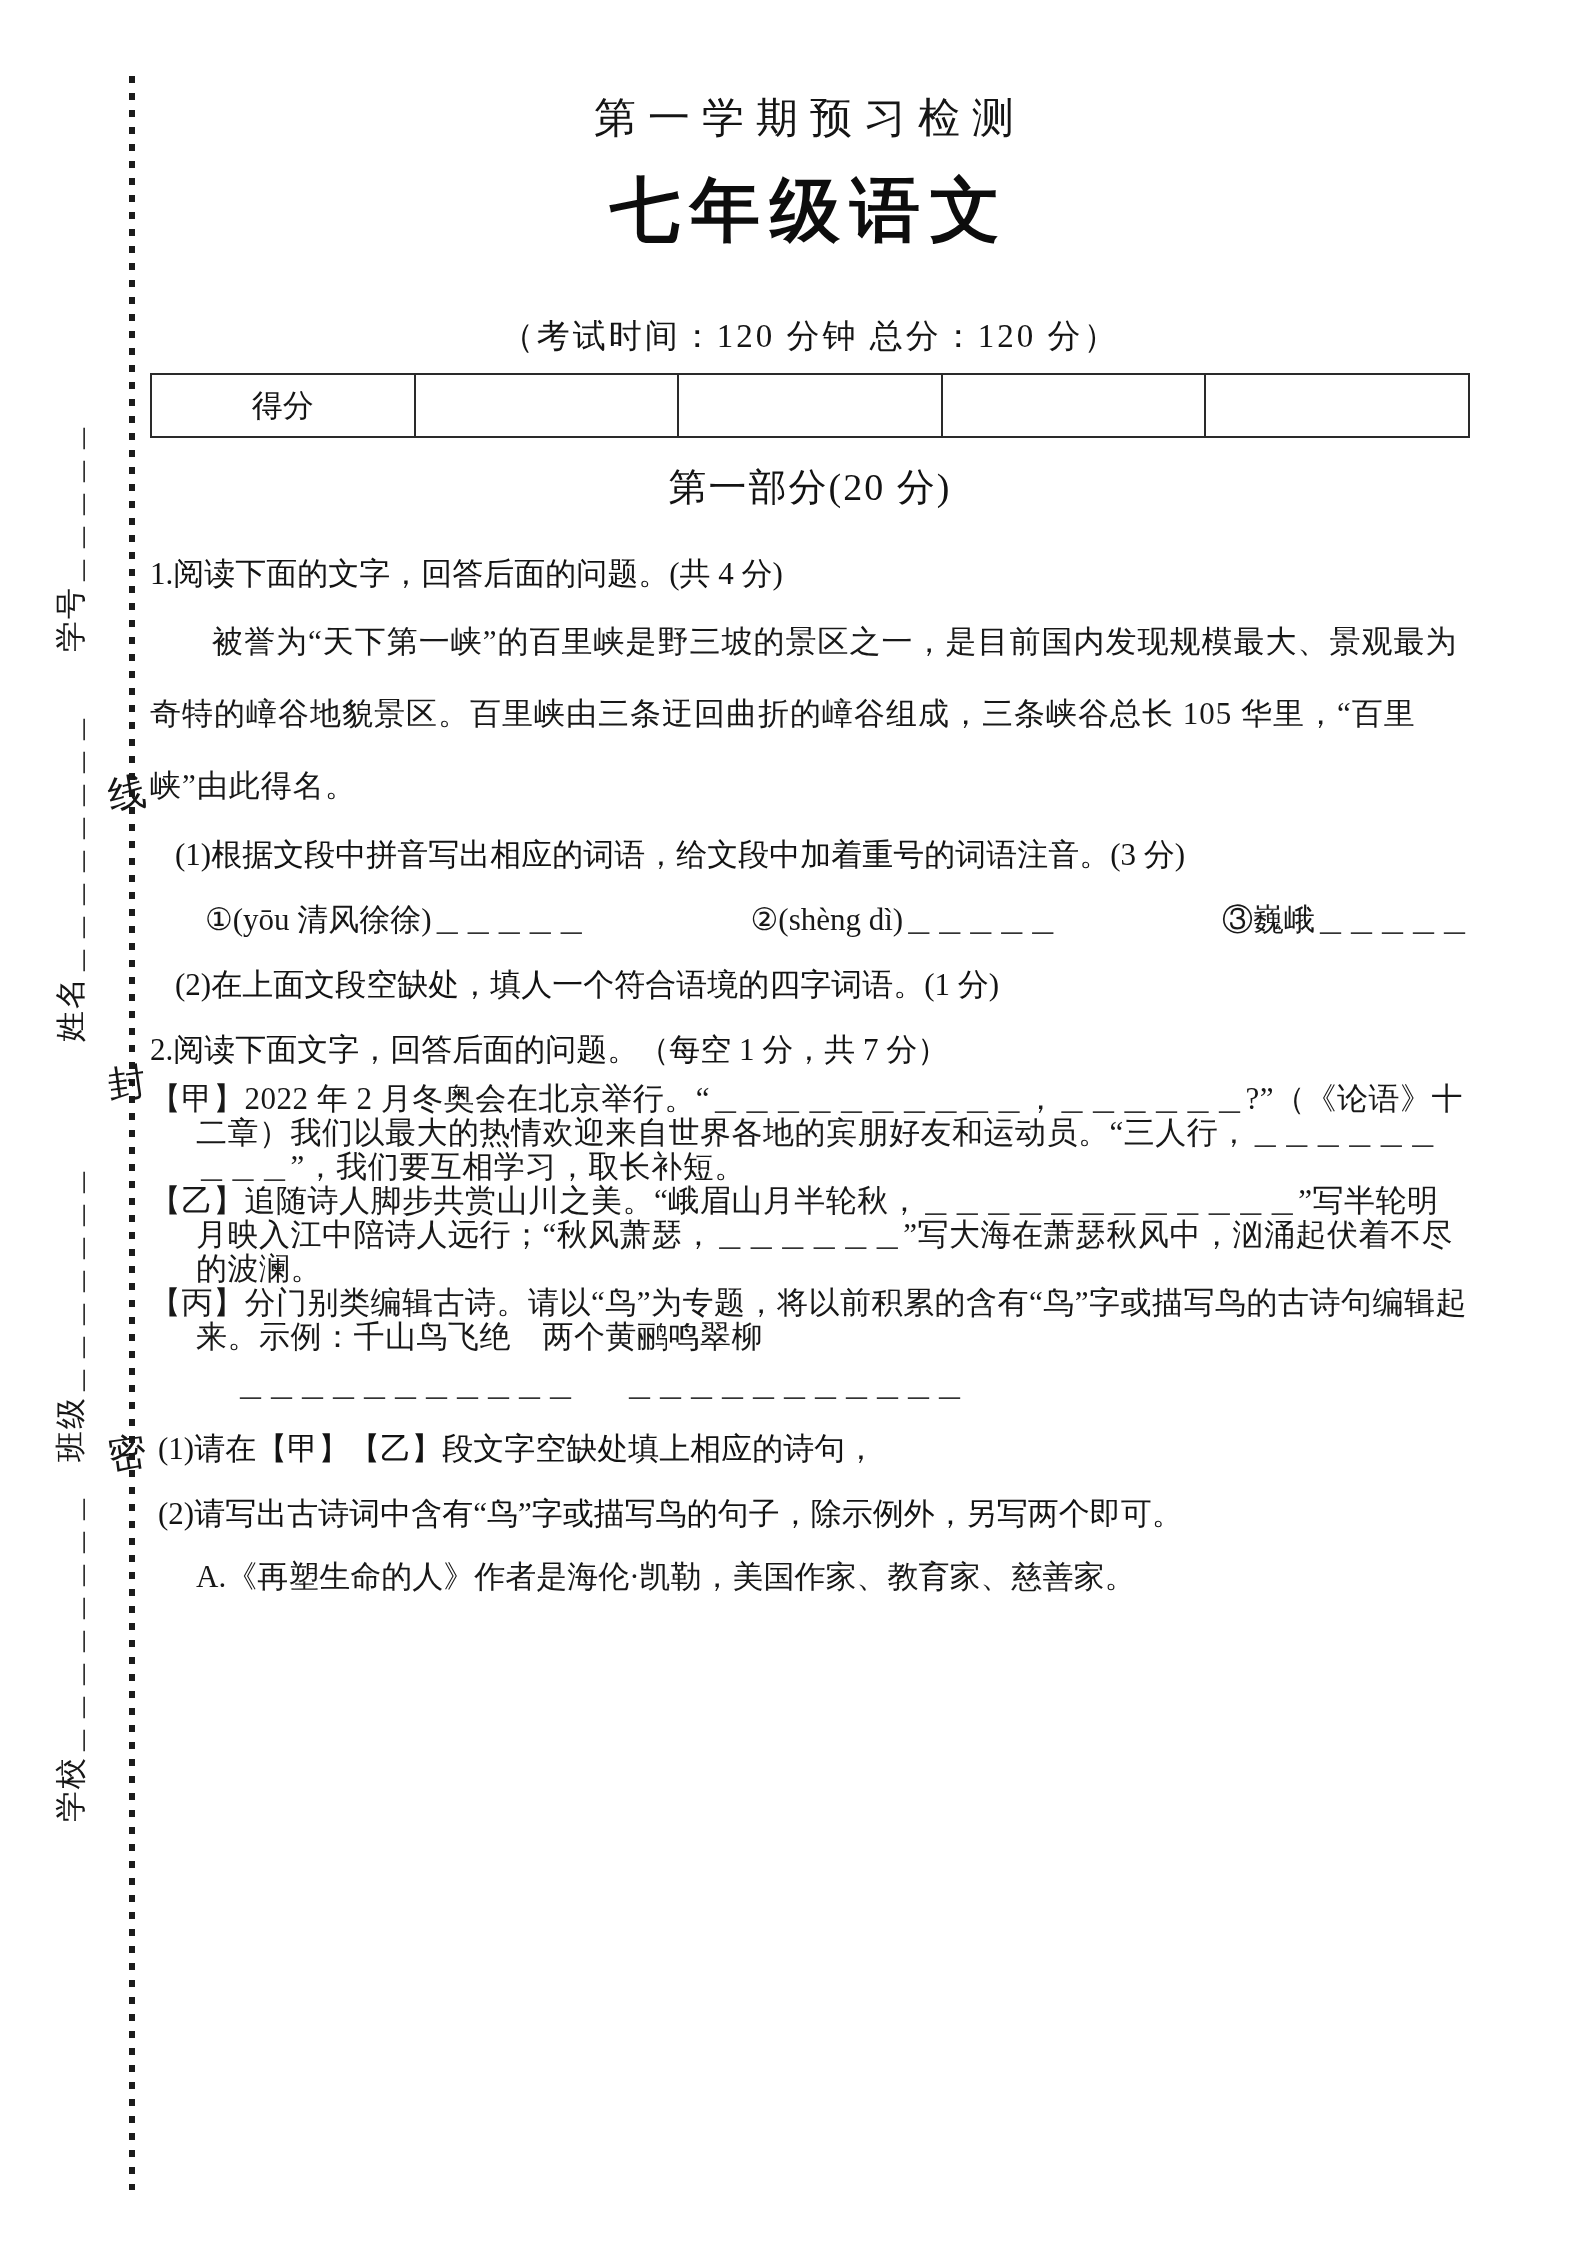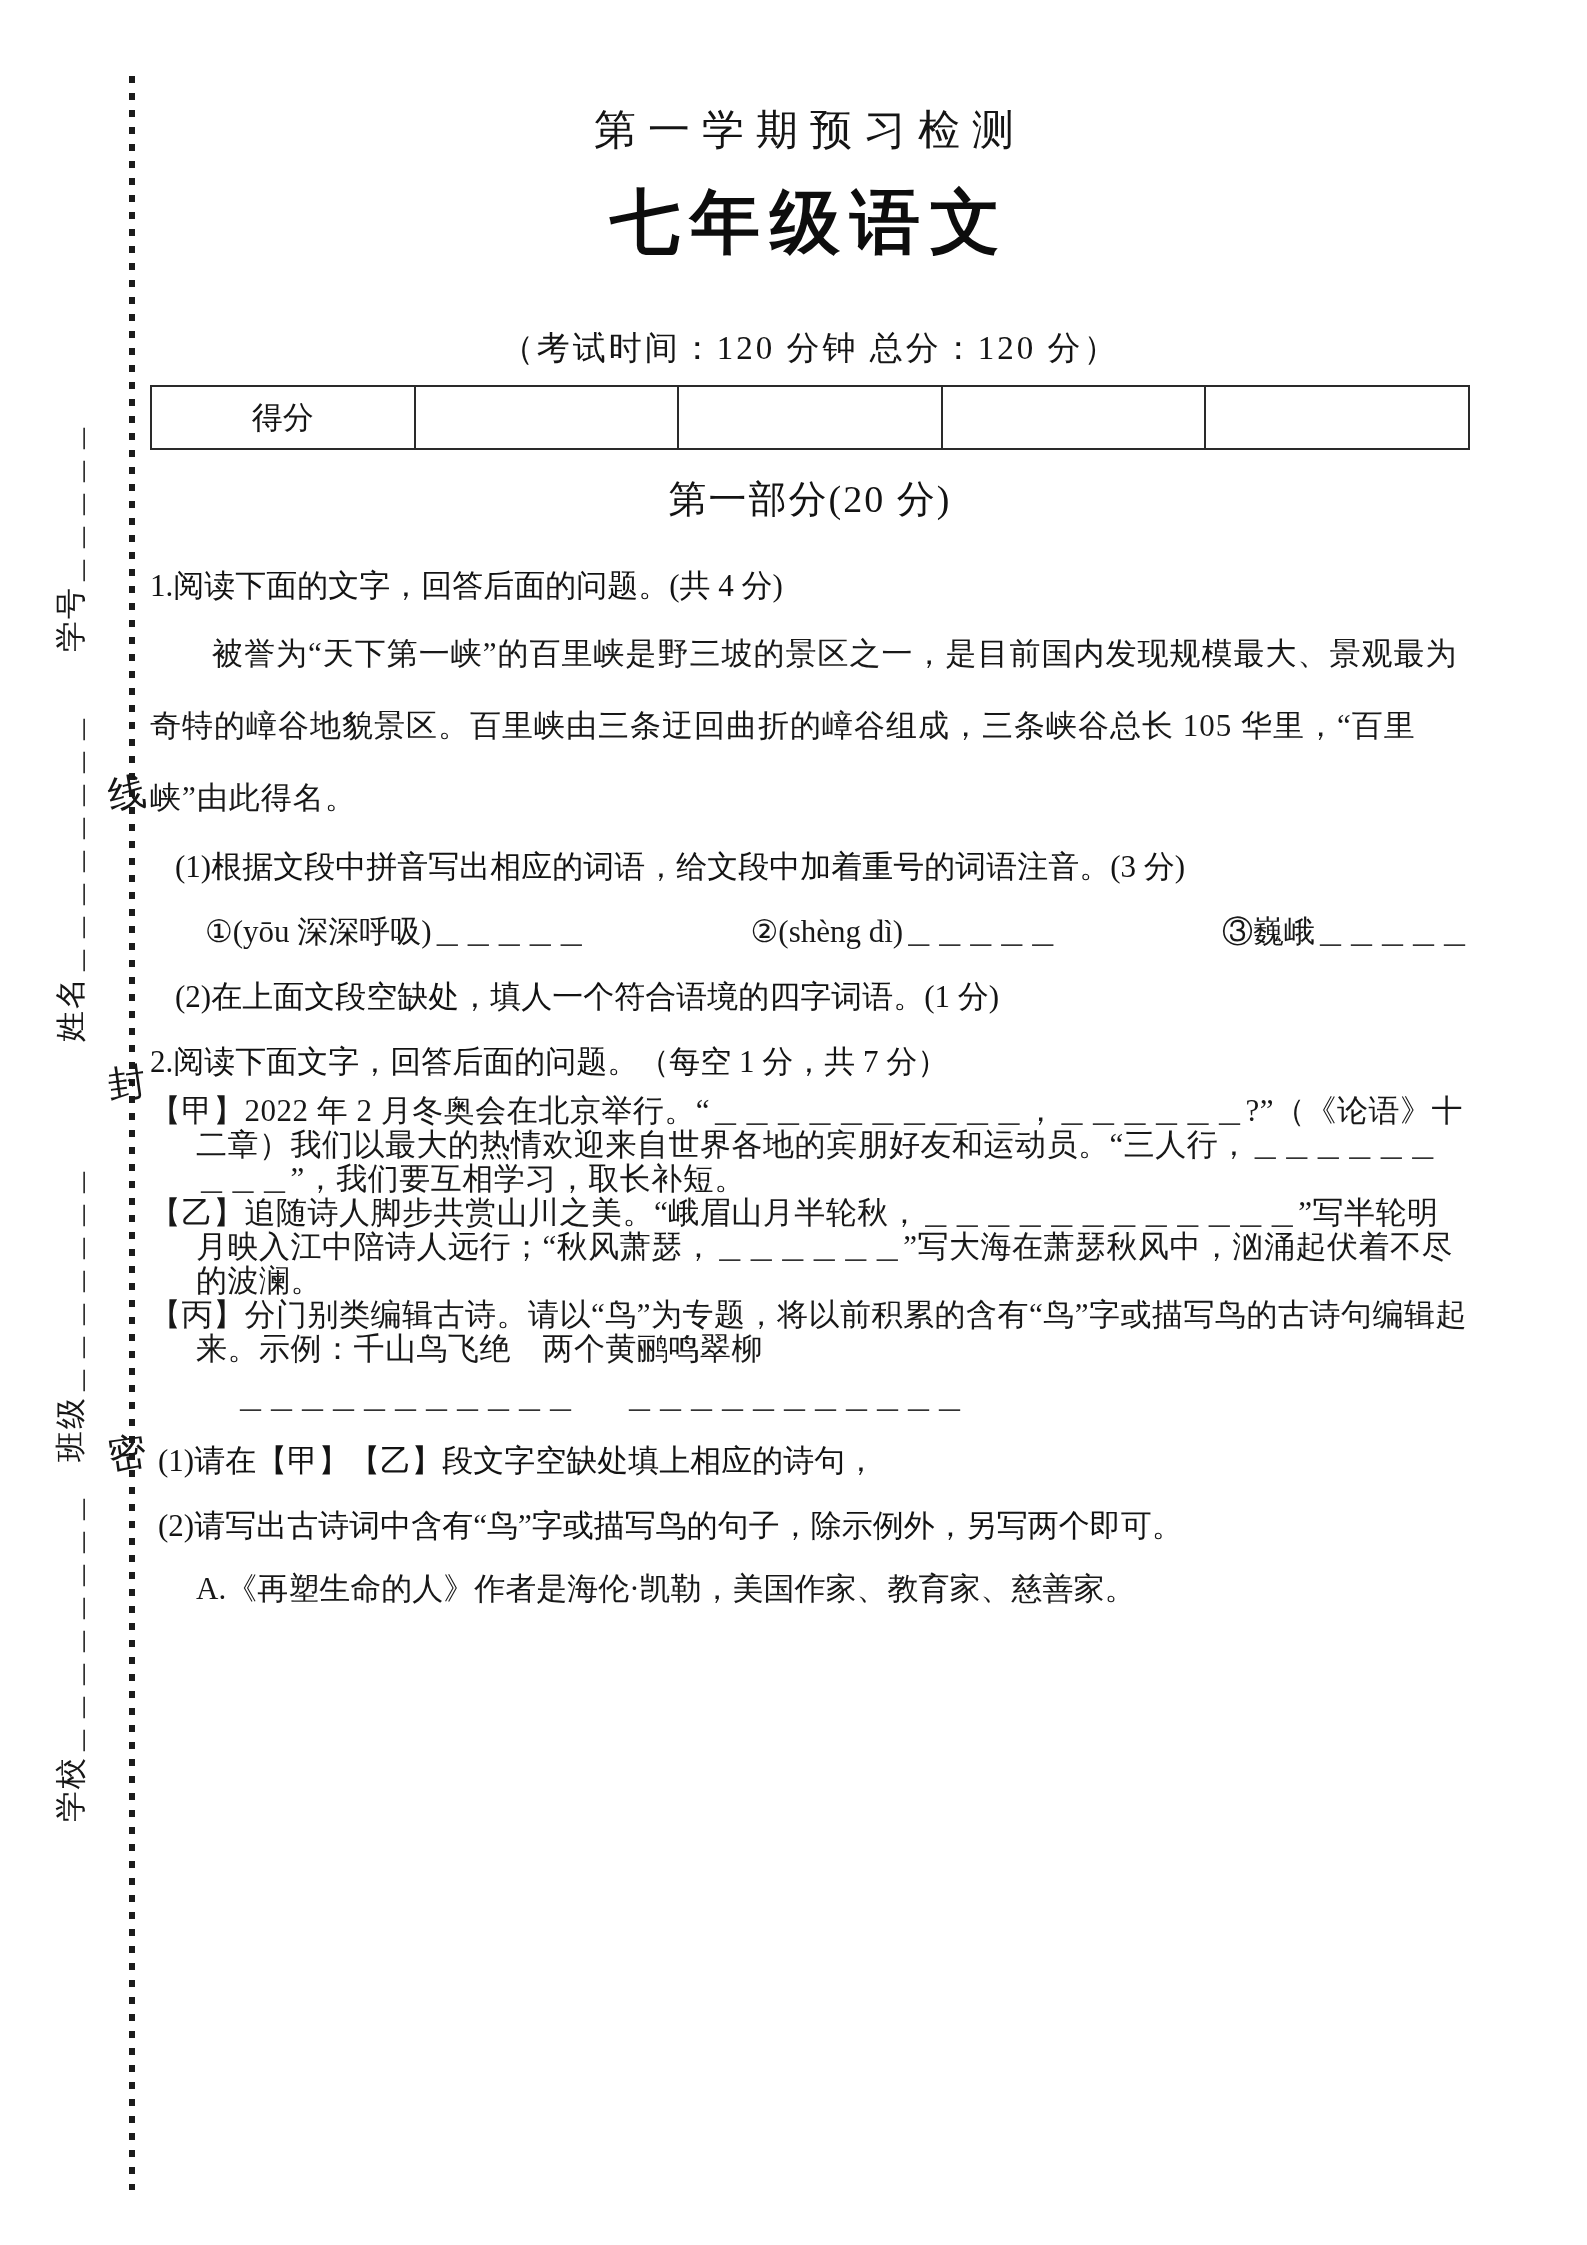--- a/index.html
+++ b/index.html
@@ -32,21 +32,21 @@
     position:absolute; left:108px;
     font-size:38px; color:#161616;
     transform:rotate(-8deg);
   }
   .seal-char.c1 { top:768px; }
   .seal-char.c2 { top:1058px; }
   .seal-char.c3 { top:1428px; }
 
   
   .content {
-    position:absolute; left:150px; top:102px; width:1320px;
+    position:absolute; left:150px; top:90px; width:1320px;
   }
   .subtitle {
     text-align:center; font-size:42px; letter-spacing:12px;
     font-weight:500; color:#151515;
   }
   .title {
     margin:18px 0 0 0; text-align:center;
     font-family:"DejaVu Sans","Liberation Sans",sans-serif;
     font-weight:900; font-size:70px; letter-spacing:10px; color:#0d0d0d;
   }
@@ -130,21 +130,21 @@
     <div class="section-heading">第一部分(20 分)</div>
 
     <p class="q-intro" style="margin-top:28px;">1.阅读下面的文字，回答后面的问题。(共 4 分)</p>
 
     <p class="passage">被誉为“天下第一峡”的百里峡是野三坡的景区之一，是目前国内发现规模最大、景观最为奇特的嶂谷地貌景区。百里峡由三条迂回曲折的嶂谷组成，三条峡谷总长 105 华里，“百里峡”由此得名。</p>
 
 
     <p class="sub">(1)根据文段中拼音写出相应的词语，给文段中加着重号的词语注音。(3 分)</p>
 
     <div class="pinyin-row">
-      <span>①(yōu 深深呼吸)＿＿＿＿＿</span>
+      <span>①(yōu 清风徐徐)＿＿＿＿＿</span>
       <span>②(shèng dì)＿＿＿＿＿</span>
       <span>③巍峨＿＿＿＿＿</span>
     </div>
 
     <p class="sub">(2)在上面文段空缺处，填人一个符合语境的四字词语。(1 分)</p>
 
     <p class="q-intro">2.阅读下面文字，回答后面的问题。（每空 1 分，共 7 分）</p>
 
     <p class="hang">【甲】2022 年 2 月冬奥会在北京举行。“＿＿＿＿＿＿＿＿＿＿，＿＿＿＿＿＿?”（《论语》十二章）我们以最大的热情欢迎来自世界各地的宾朋好友和运动员。“三人行，＿＿＿＿＿＿＿＿＿”，我们要互相学习，取长补短。</p>
     <p class="hang">【乙】追随诗人脚步共赏山川之美。“峨眉山月半轮秋，＿＿＿＿＿＿＿＿＿＿＿＿”写半轮明月映入江中陪诗人远行；“秋风萧瑟，＿＿＿＿＿＿”写大海在萧瑟秋风中，汹涌起伏着不尽的波澜。</p>

